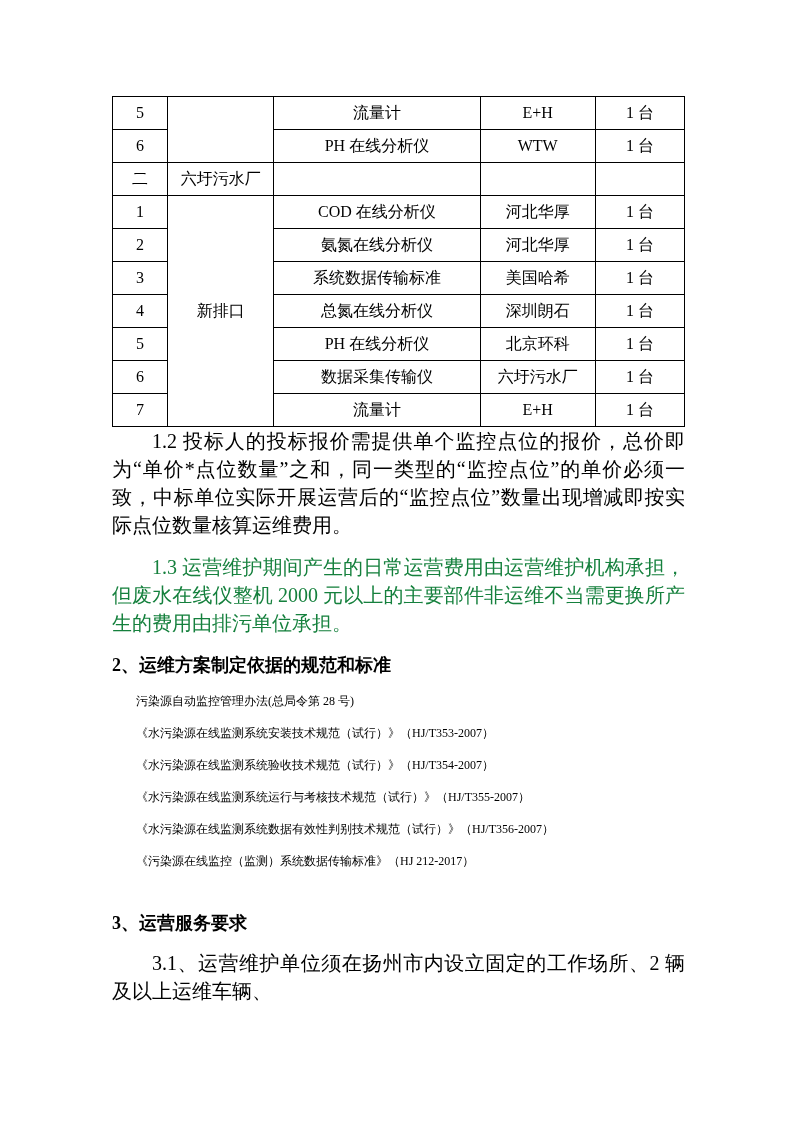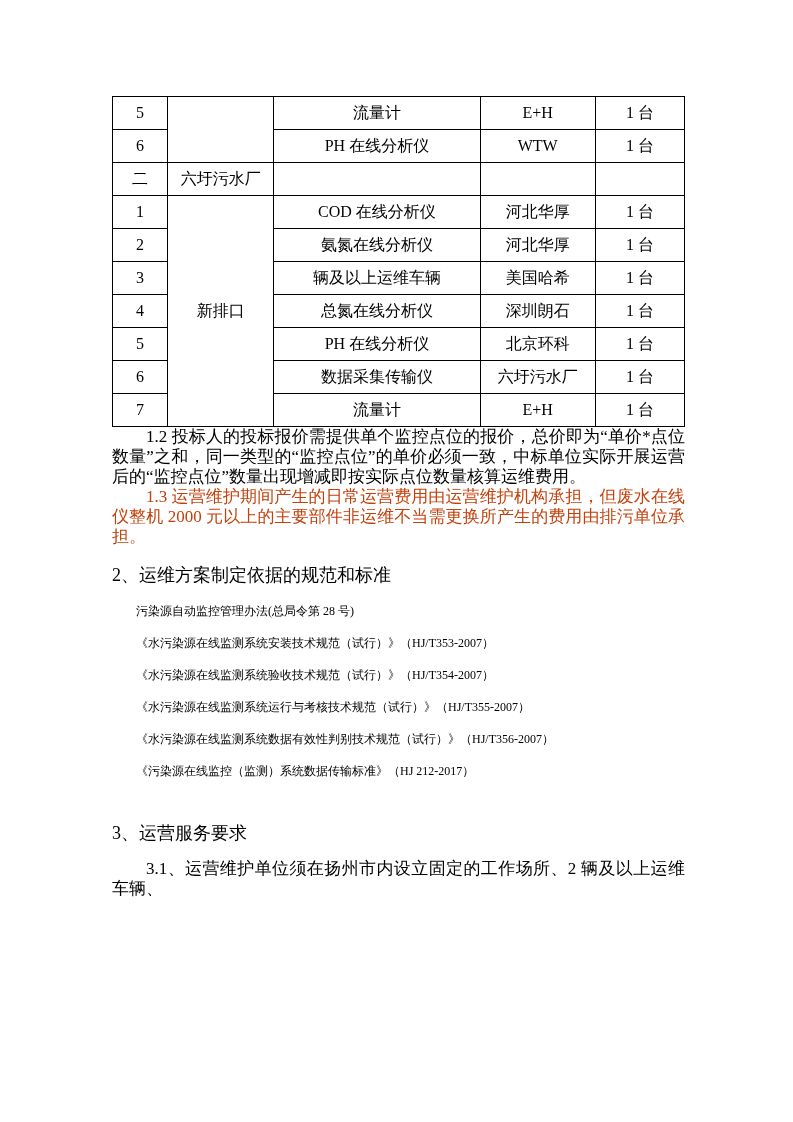--- a/index.html
+++ b/index.html
@@ -23,30 +23,30 @@
     border: 1px solid #000000;
     text-align: center;
     vertical-align: middle;
     height: 32px;
     font-size: 16px;
     padding: 0 2px;
     overflow: hidden;
     white-space: nowrap;
   }
   .body-p {
-    font-size: 17px;
-    line-height: 20px;
+    font-size: 20px;
+    line-height: 28px;
     text-align: justify;
     text-indent: 2em;
     margin: 0;
   }
-  .red-p { color: #c2410c; }
+  .red-p { color: #15803d; margin-top: 14px; }
   .heading {
     font-size: 18px;
-    font-weight: normal;
+    font-weight: bold;
     line-height: 32px;
     margin: 12px 0 4px 0;
   }
   .heading-3 { margin-top: 30px; margin-bottom: 10px; }
   .std-p {
     font-size: 12px;
     line-height: 32px;
     text-align: justify;
     text-indent: 2em;
     margin: 0;
@@ -94,21 +94,21 @@
         <td>1 台</td>
       </tr>
       <tr>
         <td>2</td>
         <td>氨氮在线分析仪</td>
         <td>河北华厚</td>
         <td>1 台</td>
       </tr>
       <tr>
         <td>3</td>
-        <td>辆及以上运维车辆</td>
+        <td>系统数据传输标准</td>
         <td>美国哈希</td>
         <td>1 台</td>
       </tr>
       <tr>
         <td>4</td>
         <td>总氮在线分析仪</td>
         <td>深圳朗石</td>
         <td>1 台</td>
       </tr>
       <tr>

